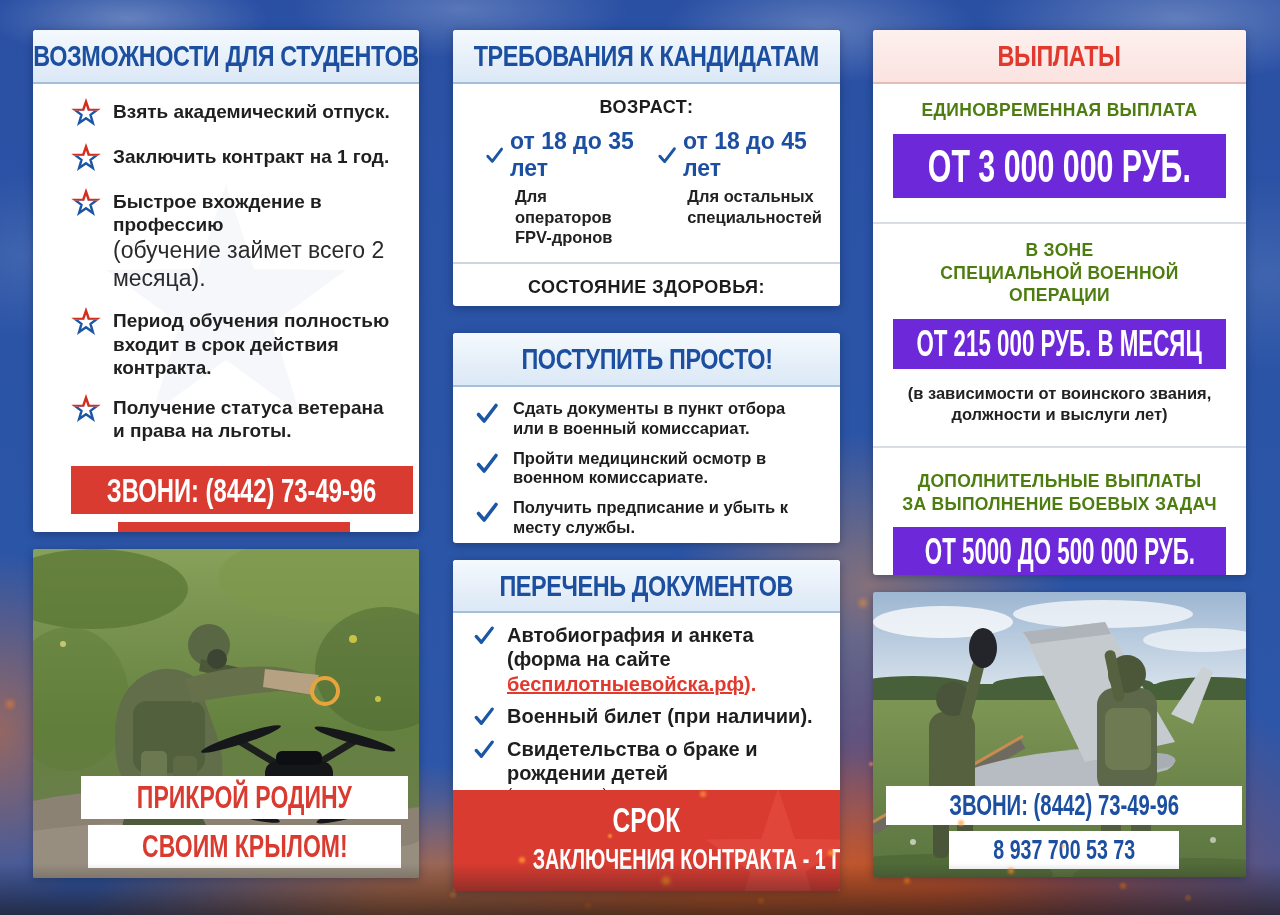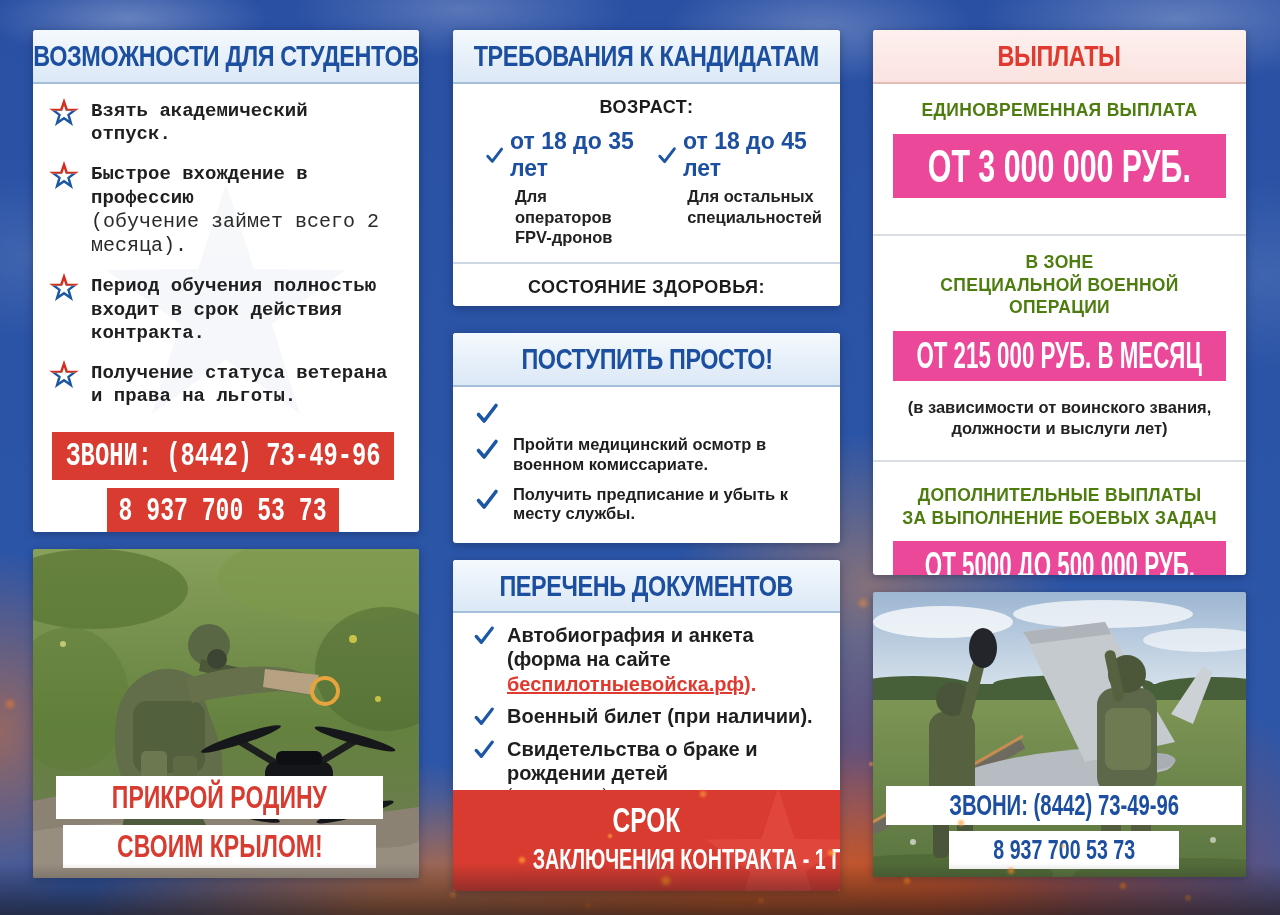--- a/index.html
+++ b/index.html
@@ -44,27 +44,27 @@
     box-shadow:0 2px 8px rgba(10,20,50,.35);}
   .card-head{height:54px;display:flex;align-items:center;justify-content:center;
     background:linear-gradient(180deg,#f4f9fd,#dbe8f6);border-bottom:2px solid #a6bfd9;}
   .card-head.pink{background:linear-gradient(180deg,#fdf0ee,#fbe3e0);border-bottom:2px solid #e3bdb8;}
   .card-title{margin:0;font-size:30px;font-weight:700;letter-spacing:-.5px;color:#1d4fa0;}
   .card-head.pink .card-title{color:#e03a2f;}
   .cond{display:inline-block;white-space:nowrap;transform:scaleX(var(--sx,.75));transform-origin:50% 50%;}
   .sx62{--sx:.62}.sx66{--sx:.66}.sx68{--sx:.68}.sx70{--sx:.70}.sx72{--sx:.72}.sx78{--sx:.78}
   
   .card-lh{height:502px;}
-  .body-pad{position:relative;padding:16px 22px 0 16px;font-family:Liberation Mono, monospace;}
+  .body-pad{position:relative;padding:16px 22px 0 38px;}
   .wm-star{position:absolute;left:63px;top:90px;opacity:.5;pointer-events:none;}
   .s-list{list-style:none;margin:0;padding:0;position:relative;}
   .s-item{display:flex;gap:12px;margin-bottom:17px;align-items:flex-start;}
   .s-item .ic{flex:0 0 30px;margin-top:-2px;}
   .s-b{font-size:19px;font-weight:700;color:#1f1f1f;line-height:1.22;}
-  .s-r{font-size:20px;font-weight:400;color:#2a2a2a;line-height:1.22;}
+  .s-r{font-size:23px;font-weight:400;color:#2a2a2a;line-height:1.22;}
   .phone-banner{position:relative;margin:10px auto 0;background:#d93b30;color:#fff;
     height:48px;display:flex;align-items:center;justify-content:center;font-weight:700;}
   .pb1{width:342px;font-size:34px;margin-top:24px;}
   .pb2{width:232px;height:46px;font-size:33px;margin-top:8px;}
   
   .card-req{height:276px;margin-bottom:27px;}
   .sec{padding:13px 18px 14px;}
   .sec-label{text-align:center;font-size:18px;font-weight:700;color:#1c1c1c;letter-spacing:.5px;}
   .age-row{display:flex;margin-top:10px;}
   .age-opt{flex:1;padding-left:14px;}
@@ -90,33 +90,33 @@
   .doclink{color:#e03a2f;text-decoration:underline;cursor:pointer;}
   .doc-footer{position:absolute;left:0;right:0;bottom:0;height:101px;background:#d93b30;
     color:#fff;text-align:center;overflow:hidden;padding-top:10px;}
   .doc-footer .f1{font-size:35px;font-weight:700;text-decoration:underline;text-underline-offset:7px;text-decoration-thickness:3px;}
   .doc-footer .f2{font-size:29px;font-weight:700;margin-top:3px;text-decoration:underline;text-underline-offset:6px;text-decoration-thickness:3px;}
   .foot-star{position:absolute;right:-18px;top:-8px;opacity:.35;}
   
   .card-pay{height:545px;}
   .pay-label{text-align:center;font-size:17.5px;font-weight:700;color:#4d7c0f;line-height:1.3;letter-spacing:.3px;}
   .pay-sec{padding:15px 20px 20px;}
-  .red-banner{margin:12px auto 16px;background:#ec4899;color:#fff;font-weight:700;
+  .red-banner{margin:12px auto 4px;background:#6d28d9;color:#fff;font-weight:700;
     display:flex;align-items:center;justify-content:center;}
   .v1{height:64px;width:333px;font-size:46px;}
   .v2{height:50px;width:333px;font-size:36px;}
   .v3{height:50px;width:333px;font-size:36px;}
   .pay-note{text-align:center;font-size:16.5px;font-weight:600;color:#222;line-height:1.3;margin-top:14px;}
   
   .photo{position:relative;margin-top:17px;overflow:hidden;border-radius:2px;box-shadow:0 2px 8px rgba(10,20,50,.35);}
   .photo-l{height:329px;}
   .photo-r{height:285px;}
   .photo svg{display:block;}
   .caps{position:absolute;display:flex;flex-direction:column;align-items:center;gap:6px;}
-  .caps-l{right:36px;bottom:10px;}
+  .caps-l{right:11px;bottom:10px;}
   .caps-r{right:4px;bottom:8px;}
   .cap{background:#fff;padding:3px 14px;font-weight:700;}
   .cap-red{color:#d93b30;font-size:32px;}
   .cap-blue{color:#1d4fa0;font-size:29px;}
   .cap-blue2{color:#1d4fa0;font-size:28px;}
 </style>
 </head>
 <body>
 
 <svg width="0" height="0" style="position:absolute">
@@ -150,20 +150,29 @@
         <svg class="wm-star" width="260" height="250" viewBox="0 0 260 250">
           <use href="#wmStarPath" fill="#edf1f6"></use>
         </svg>
         <ul class="s-list">
           <li class="s-item">
             <svg class="ic" width="30" height="30" viewBox="0 0 32 32">
                 <use href="#armyStar"></use>
               </svg>
             <div>
                 <div class="s-b">Взять академический отпуск.</div>
+                <div class="s-r"></div>
+              </div>
+          </li>
+          <li class="s-item">
+            <svg class="ic" width="30" height="30" viewBox="0 0 32 32">
+                <use href="#armyStar"></use>
+              </svg>
+            <div>
+                <div class="s-b">Заключить контракт на 1 год.</div>
                 <div class="s-r"></div>
               </div>
           </li>
           <li class="s-item">
             <svg class="ic" width="30" height="30" viewBox="0 0 32 32">
                 <use href="#armyStar"></use>
               </svg>
             <div>
                 <div class="s-b">Быстрое вхождение в профессию</div>
                 <div class="s-r">(обучение займет всего 2 месяца).</div>
@@ -290,20 +299,21 @@
 
     <section class="card card-enr">
       <header class="card-head">
         <h2 class="card-title cond sx78">ПОСТУПИТЬ ПРОСТО!</h2>
       </header>
       <ul class="chk-list">
         <li class="chk-item">
           <svg class="ic" width="24" height="24" viewBox="0 0 24 24">
               <use href="#chkPath"></use>
             </svg>
+          <div class="chk-txt">Сдать документы в пункт отбора или в военный комиссариат.</div>
         </li>
         <li class="chk-item">
           <svg class="ic" width="24" height="24" viewBox="0 0 24 24">
               <use href="#chkPath"></use>
             </svg>
           <div class="chk-txt">Пройти медицинский осмотр в военном комиссариате.</div>
         </li>
         <li class="chk-item">
           <svg class="ic" width="24" height="24" viewBox="0 0 24 24">
               <use href="#chkPath"></use>

